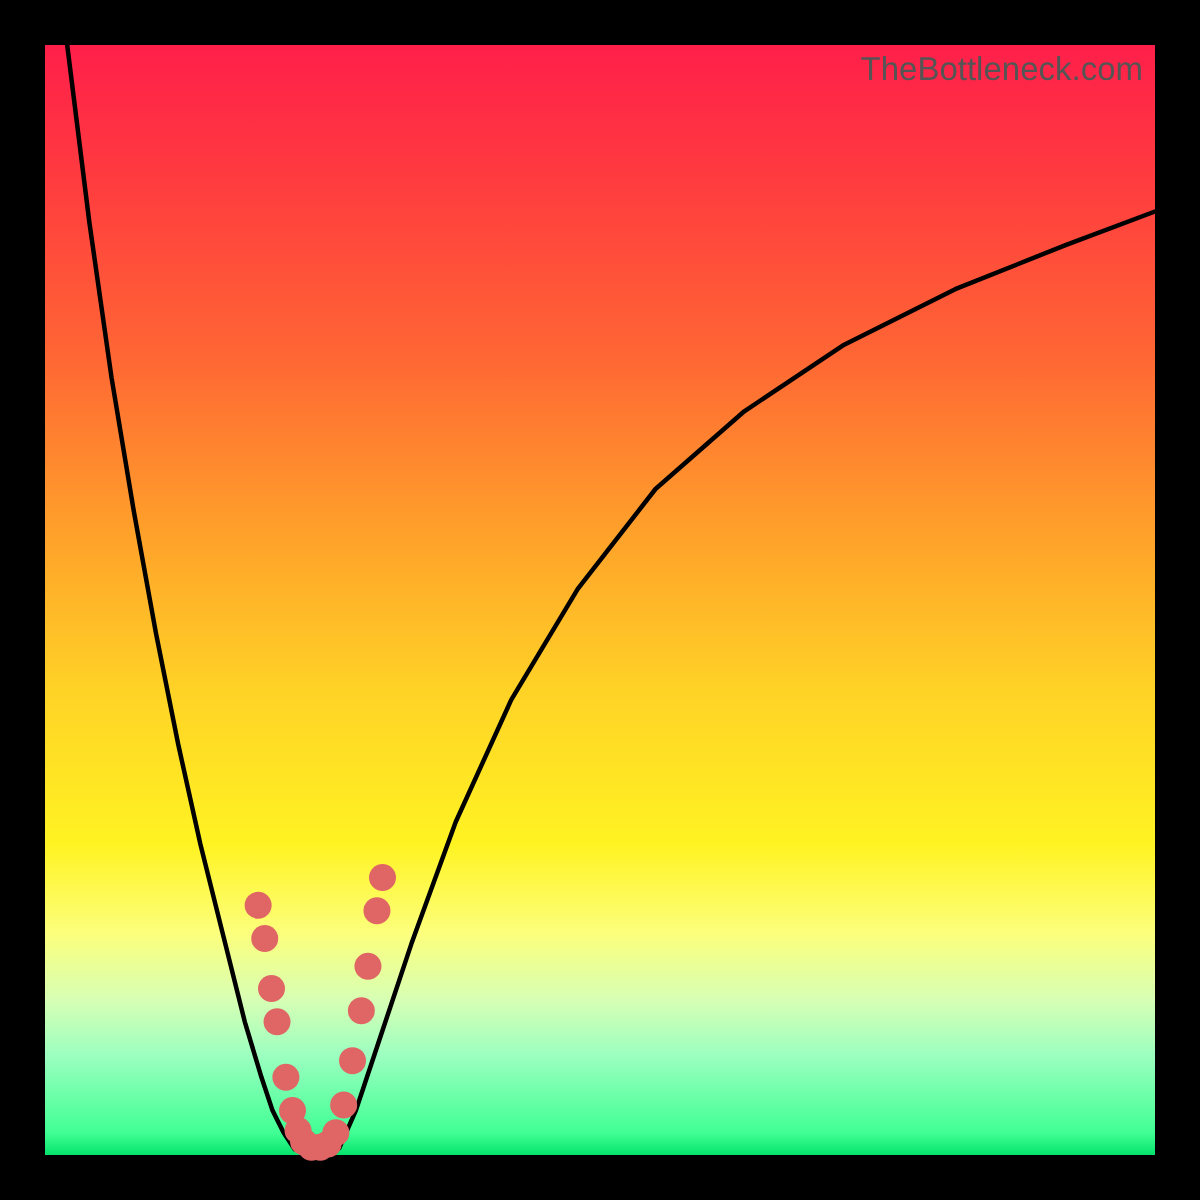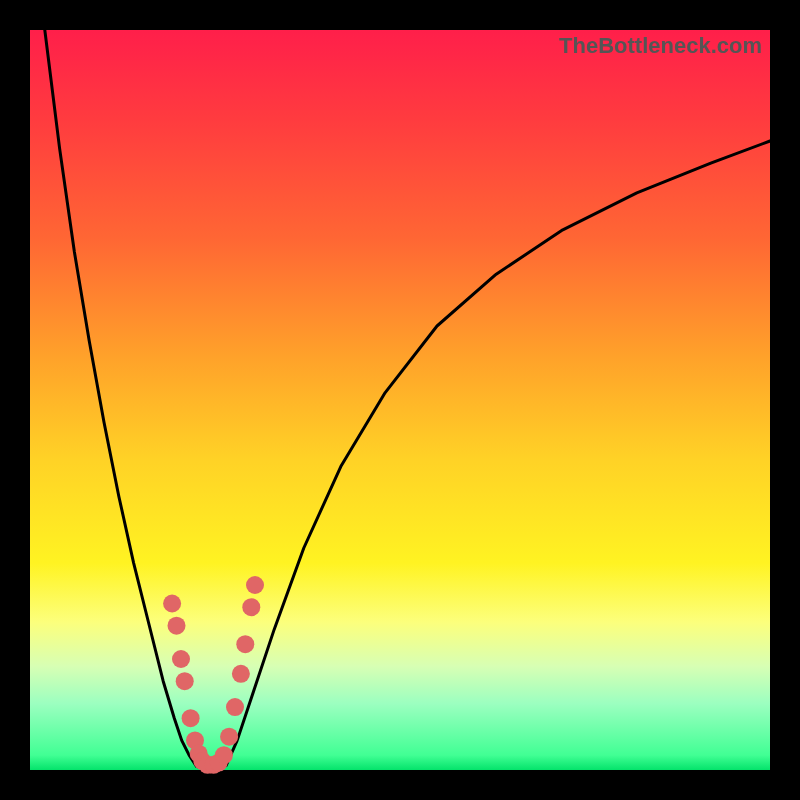--- a/index.html
+++ b/index.html
@@ -38,21 +38,21 @@
       #41ff94 98%,
       #04e36b 100%
     );
   }
   .title {
     position: absolute;
     top: 3px;
     right: 8px;
     color: #555;
     font-size: 22px;
-    font-weight: bold;
+    font-weight: normal;
   }
   svg.curve {
     position: absolute;
     left: 0; top: 0;
     width: 740px;
     height: 740px;
     overflow: visible;
   }
 </style>
 </head>

